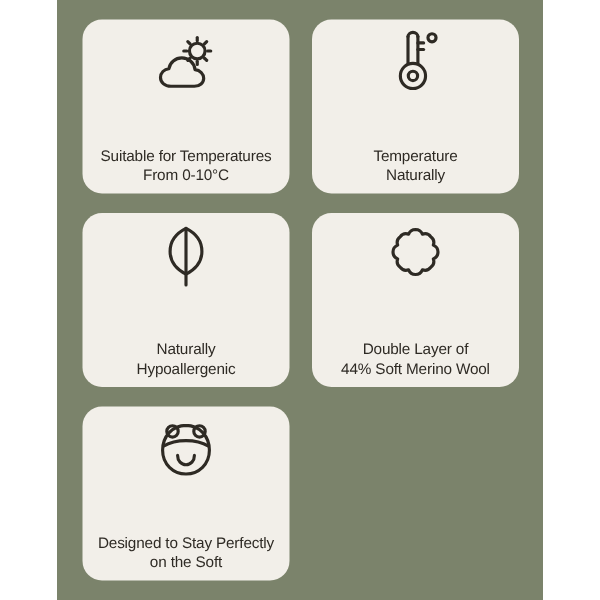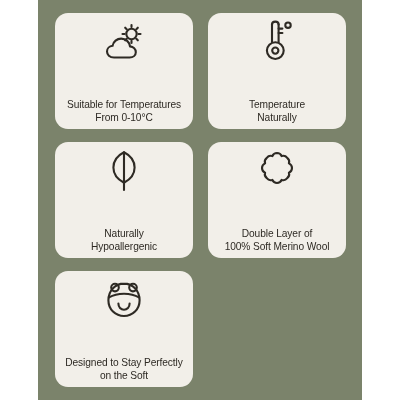--- a/index.html
+++ b/index.html
@@ -143,21 +143,21 @@
                    a5.0 5.0 0 0 1 -5.6 -1.7
                    a5.0 5.0 0 0 1 -1.7 -5.6
                    a5.0 5.0 0 0 1 -3.1 -4.6
                    a5.0 5.0 0 0 1 3.1 -4.6
                    a5.0 5.0 0 0 1 1.7 -5.6
                    a5.0 5.0 0 0 1 5.6 -1.7
                    a5.0 5.0 0 0 1 4.6 -3.1 Z"></path>
         </svg>
       </div>
       <div class="card-label">Double Layer of
-100% Soft Merino Wool</div>
+44% Soft Merino Wool</div>
     </div>
 
     <div class="card">
       <div class="icon-wrap">
         <svg width="42" height="42" viewBox="0 0 42 42" fill="none" stroke="#2e2a24" stroke-width="2.1" stroke-linecap="round" stroke-linejoin="round">
           <circle cx="12.0" cy="8.6" r="3.8"></circle>
           <circle cx="30.0" cy="8.6" r="3.8"></circle>
           <path d="M21 4.6 C11.9 4.6 5.4 12.0 5.4 21.2 C5.4 30.4 12.4 37.0 21 37.0 C29.6 37.0 36.6 30.4 36.6 21.2 C36.6 12.0 30.1 4.6 21 4.6 Z"></path>
           <path d="M6.0 18.4 C10.0 16.0 15.3 14.7 21 14.7 C26.7 14.7 32.0 16.0 36.0 18.4"></path>
           <path d="M15.4 24.6 C15.4 28.2 17.9 30.8 21 30.8 C24.1 30.8 26.6 28.2 26.6 24.6"></path>

